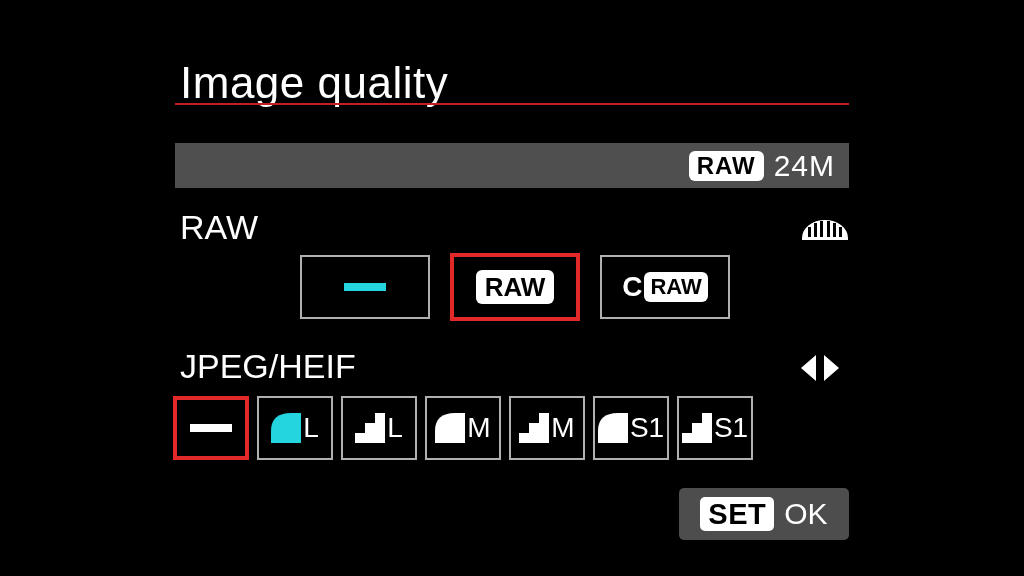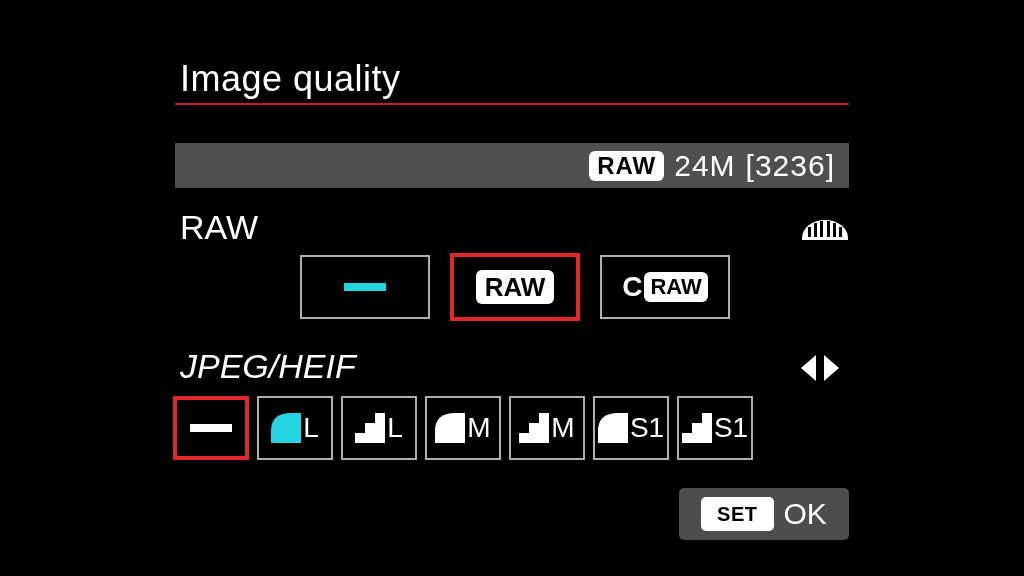--- a/index.html
+++ b/index.html
@@ -9,21 +9,21 @@
     background: #000;
     font-family: Arial, Helvetica, sans-serif;
     color: #fff;
     overflow: hidden;
     position: relative;
   }
   .page-title {
     position: absolute;
     left: 180px;
     top: 58px;
-    font-size: 36px;
+    font-size: 44px;
     font-weight: 400;
     letter-spacing: 0.5px;
   }
   .title-underline {
     position: absolute;
     left: 175px;
     right: 175px;
     top: 103px;
     height: 2px;
     background: #c41e1e;
@@ -55,21 +55,21 @@
     padding: 0 8px;
     font-size: 24px;
     line-height: 1;
   }
   .section-label {
     position: absolute;
     font-size: 34px;
     left: 180px;
   }
   .section-raw-label { top: 208px; }
-  .section-jpeg-label { top: 347px; font-style: italic; }
+  .section-jpeg-label { top: 347px; }
   .gear-icon {
     position: absolute;
     right: 176px;
     top: 218px;
   }
   .gear-icon svg { width: 46px; height: 22px; display:block;}
   .arrows-lr {
     position: absolute;
     right: 185px;
     top: 355px;
@@ -158,39 +158,38 @@
     display: flex;
     align-items: center;
     justify-content: center;
     gap: 10px;
     font-size: 30px;
   }
   .set-badge {
     background: #fff;
     color: #000;
     border-radius: 5px;
-    padding: 0px 16px;
+    padding: 0px 8px;
     font-weight: 700;
-    font-size: 20px;
+    font-size: 29px;
     height: 34px;
     display:flex;
     align-items:center;
     letter-spacing: 0.5px;
   }
 </style>
 </head>
 <body>
 
 <div class="page-title">Image quality</div>
 <div class="title-underline"></div>
 
 <div class="info-bar">
   <span class="raw-badge">RAW</span>
   <span>24M</span>
-  <span>[3236]</span>
 </div>
 
 <div class="section-label section-raw-label">RAW</div>
 
 <div class="gear-icon">
   <svg viewBox="0 0 46 22">
     <path d="M23 22 A23 23 0 0 1 0 22 L0 20 A23 18 0 0 1 46 20 L46 22 Z" fill="#fff"></path>
     <g fill="#000">
       <rect x="6" y="9" width="3" height="10"></rect>
       <rect x="12" y="5" width="3" height="14"></rect>

